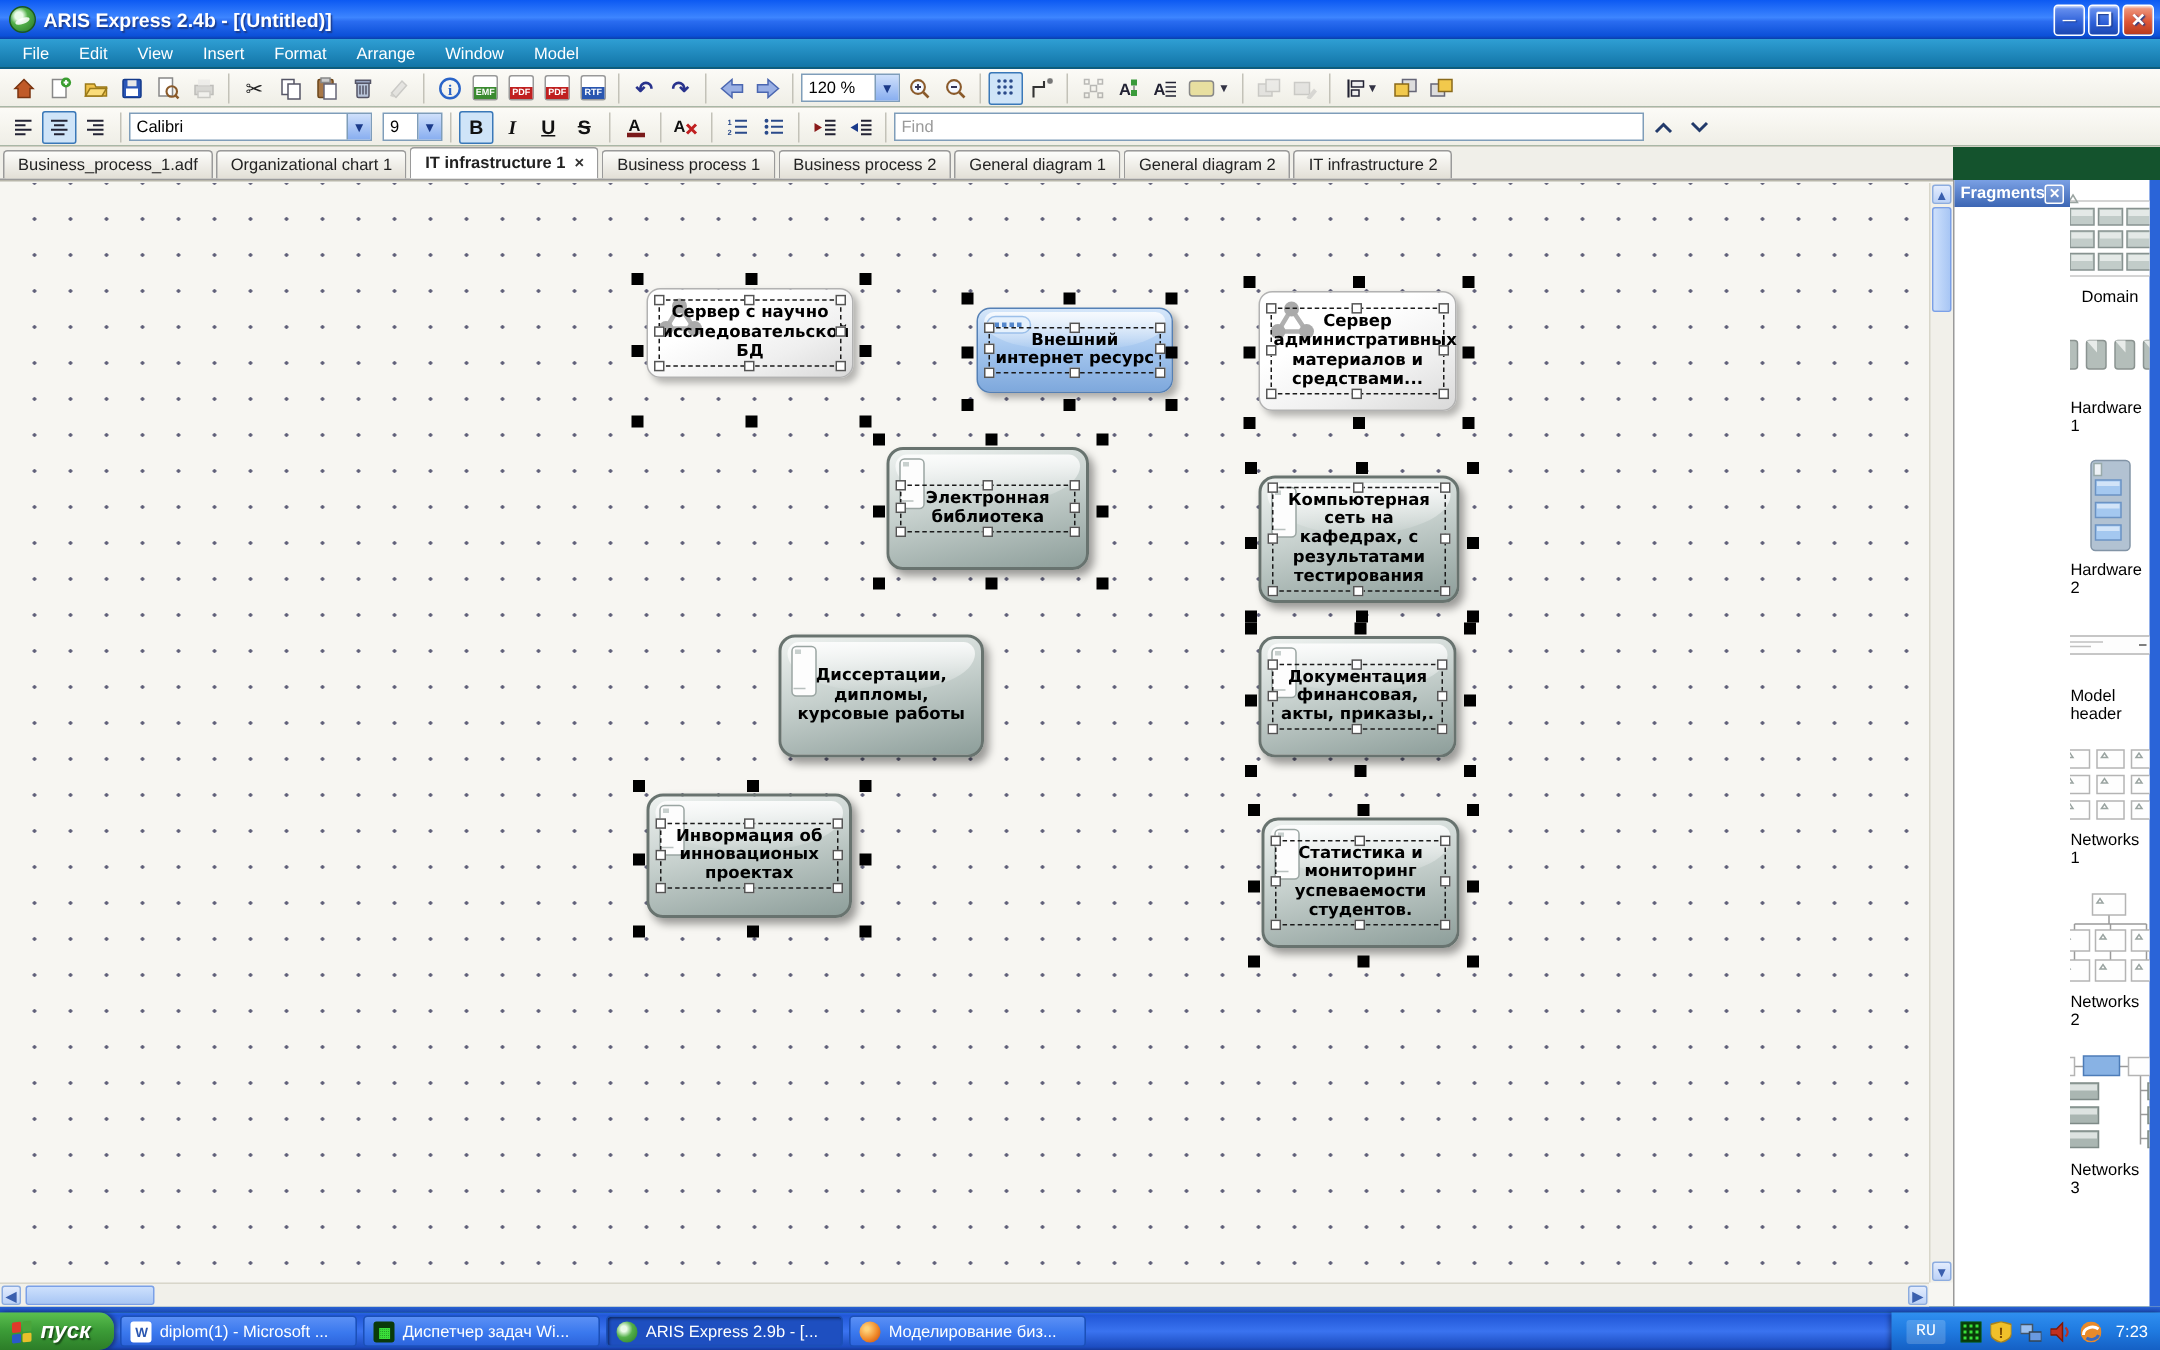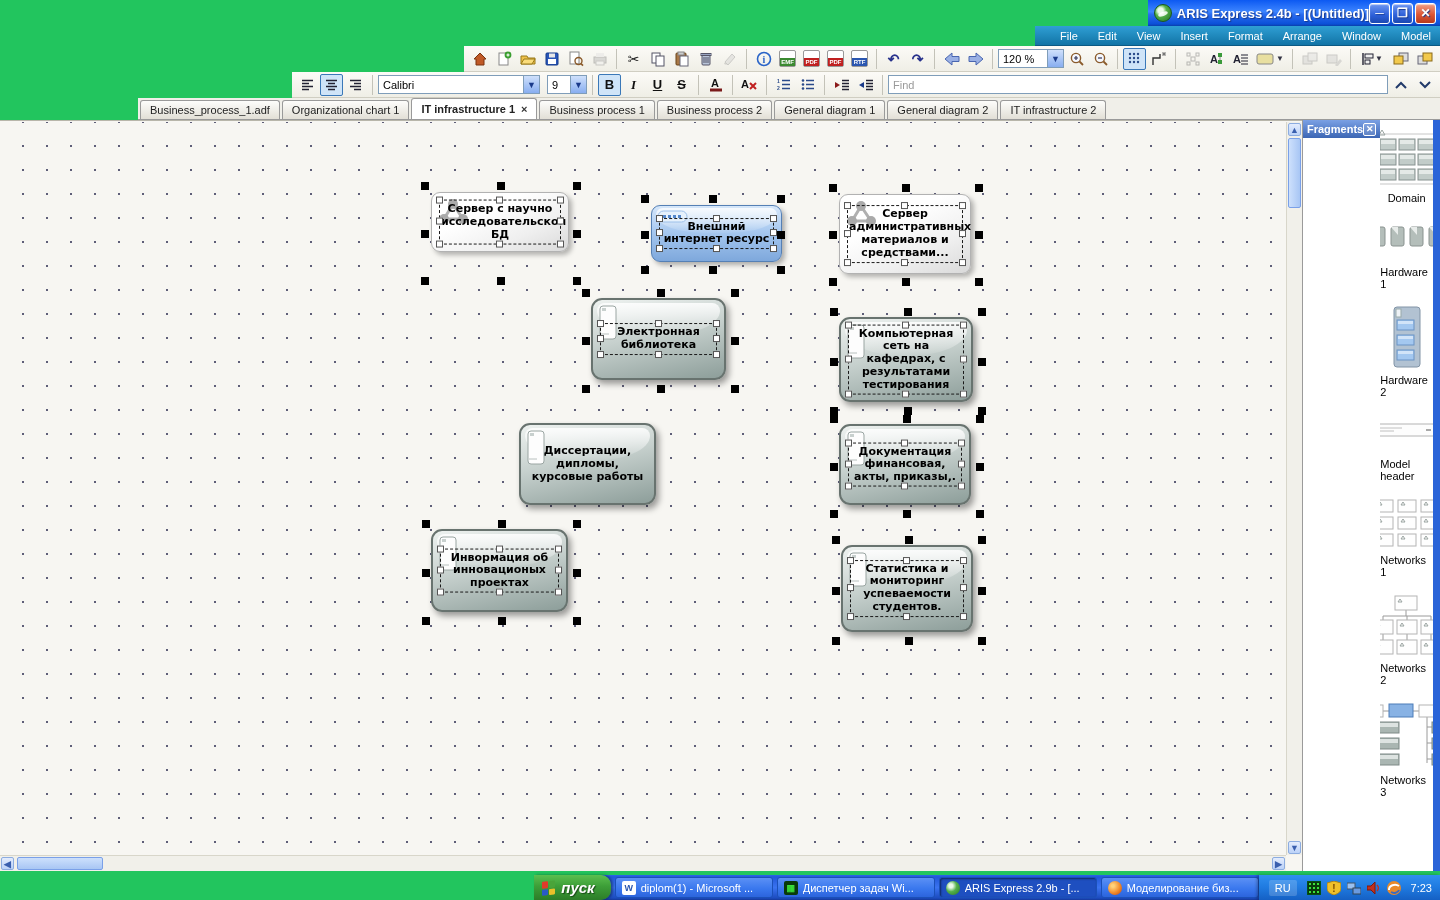--- a/index.html
+++ b/index.html
@@ -1,33 +1,33 @@
 <!DOCTYPE html>
 <html><head>
 <meta charset="utf-8">
 <style>
   * { margin:0; padding:0; box-sizing:border-box; }
   html,body { width:1440px; height:900px; overflow:hidden; font-family:"Liberation Sans", sans-serif; }
-  #app { width:1440px; height:900px; display:flex; flex-direction:column; background:#22c55e;align-items:flex-end; }
+  #app { width:1440px; height:900px; display:flex; flex-direction:column; background:#14532d; }
 
   
   #titlebar { height:26px; display:flex; align-items:center; padding:0 4px;
     background:linear-gradient(180deg,#0c59f2 0%,#3d85ff 45%,#2a6cf0 55%,#0b50d8 92%,#0a3faa 100%);
     color:#fff; font-weight:bold; font-size:13px; text-shadow:1px 1px 1px #1a3a8a; }
   #aris-logo { width:18px; height:18px; border-radius:50%; margin:0 5px 0 2px;
     background:radial-gradient(circle at 35% 35%, #eafbe8 18%, #53b04a 40%, #2c7d2a 90%); border:1px solid #1c5a1c; position:relative;}
   #aris-logo::after{content:""; position:absolute; left:3px; top:7px; width:10px; height:4px; background:#fff; border-radius:50%; transform:rotate(-20deg); opacity:.85;}
   #win-controls { margin-left:auto; display:flex; gap:2px; }
   .winbtn { width:21px; height:21px; border-radius:3px; border:1px solid #fff; color:#fff;
     font-size:12px; line-height:18px; text-align:center; font-weight:bold;
     background:linear-gradient(180deg,#6f97f2,#2c5fd8 60%,#1c48b0); box-shadow:inset 0 1px 1px rgba(255,255,255,.6);}
   .winbtn.close { background:linear-gradient(180deg,#f0a088,#dd5636 55%,#b83a1c); }
 
   
-  #menubar { height:20px; display:flex; align-items:center; gap:2px; padding-left:16px;
+  #menubar { height:20px; display:flex; align-items:center; gap:2px; padding-left:6px;
     background:linear-gradient(180deg,#2f9fd4,#1274a6); border-bottom:1px solid #0c5a84;}
   .menu-item { color:#fff; font-size:11px; padding:2px 9px; }
 
   
   .toolbar { height:26px; display:flex; align-items:center; padding:0 4px; gap:1px;
     background:linear-gradient(180deg,#fcfbf7,#efeee6); border-bottom:1px solid #d0cec2; }
   .tsep { width:1px; height:20px; background:#c3c2b8; margin:0 4px; }
   .tbtn { width:23px; height:22px; display:flex; align-items:center; justify-content:center;
     border:1px solid transparent; border-radius:2px; font-size:13px; color:#223; position:relative;}
   .tbtn.pressed { background:#cfe4f8; border:1px solid #3a78b8; }
@@ -117,21 +117,21 @@
   #startflag i { border-radius:1px; }
   .taskbtn { height:21px; width:158px; margin-left:4px; display:flex; align-items:center; gap:5px; padding:0 6px;
     border-radius:3px; border:1px solid #1b50b8; background:linear-gradient(180deg,#5b90f5,#3a78ee 55%,#2c64dc);
     color:#fff; font-size:11px; white-space:nowrap; overflow:hidden; }
   .taskbtn.active { background:#1e4fc0; box-shadow:inset 1px 1px 2px rgba(0,0,0,.5); }
   .taskbtn .tlabel{ overflow:hidden; text-overflow:ellipsis; }
   .ticon { width:14px; height:14px; flex:0 0 14px; border-radius:2px; font-size:9px; font-weight:bold;
     display:flex; align-items:center; justify-content:center; }
   #tray { margin-left:auto; height:25px; display:flex; align-items:center; gap:6px; padding:0 8px 0 10px;
     background:linear-gradient(180deg,#2f8ff0 0%,#1f7ae0 50%,#1560c4 100%); box-shadow:-2px 0 3px rgba(0,0,0,.3);}
-  #lang { color:#fff; font-size:11px; padding:2px 6px; background:rgba(255,255,255,.18); border-radius:2px; margin-right:4px;}
+  #lang { color:#fff; font-size:11px; padding:2px 6px; background:rgba(255,255,255,.18); border-radius:2px; margin-right:4px;font-family:Liberation Mono, monospace;}
   .trayicon { width:14px; height:14px; }
   #clock { color:#fff; font-size:11px; margin-left:4px; }
 </style>
 </head>
 <body>
 
 <div id="app">
 
   <div id="titlebar">
     <div id="aris-logo"></div>

